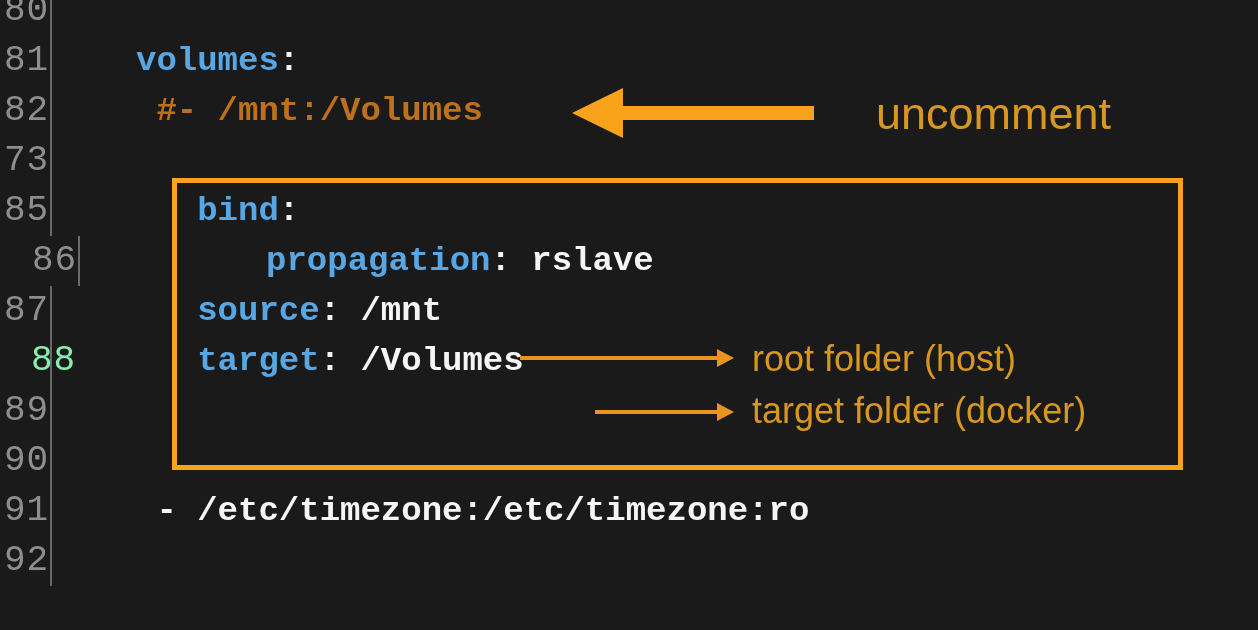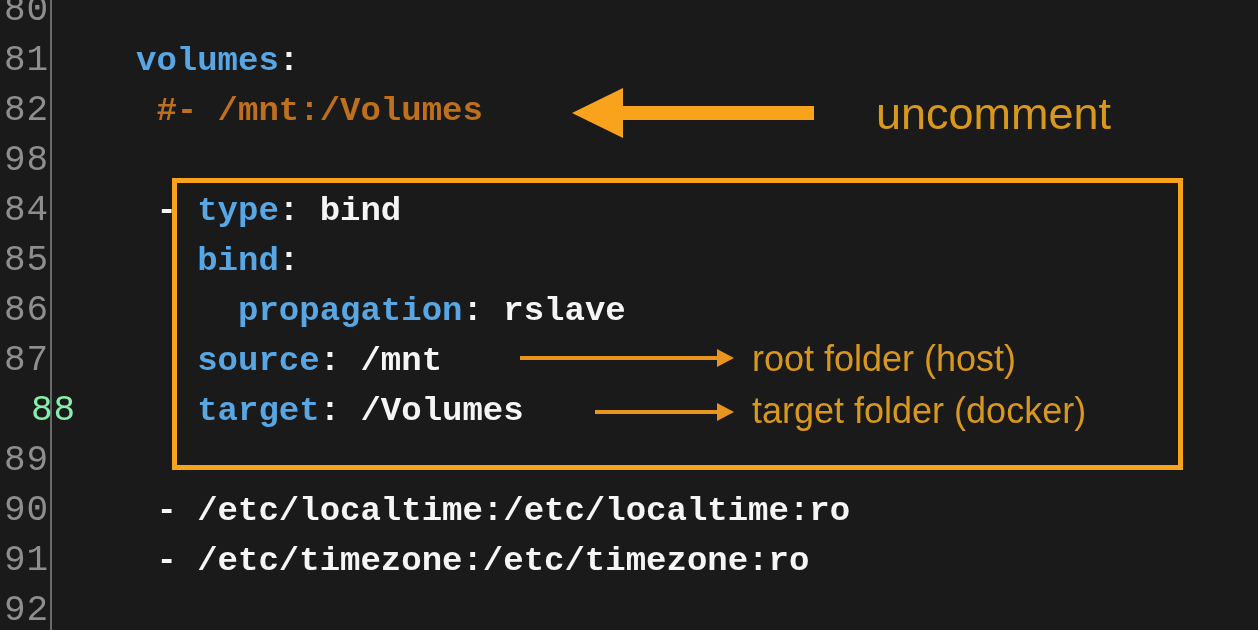--- a/index.html
+++ b/index.html
@@ -124,50 +124,45 @@
     </div>
     <div class="row">
       <div class="gutter-cell" style="color: rgb(142, 142, 142);">81</div>
       <div class="code-cell"><span class="tok-key" style="color: rgb(88, 166, 227);">volumes</span><span class="tok-plain" style="color: rgb(245, 245, 245);">:</span></div>
     </div>
     <div class="row">
       <div class="gutter-cell" style="color: rgb(142, 142, 142);">82</div>
       <div class="code-cell"><span class="tok-comment" style="color: rgb(191, 112, 28);"> #- /mnt:/Volumes</span></div>
     </div>
     <div class="row">
-      <div class="gutter-cell" style="color: rgb(142, 142, 142);">98</div>
+      <div class="gutter-cell" style="color: rgb(142, 142, 142);">73</div>
       <div class="code-cell"></div>
-    </div>
-    <div class="row">
-      <div class="gutter-cell" style="color: rgb(142, 142, 142);">84</div>
-      <div class="code-cell"><span class="tok-plain" style="color: rgb(245, 245, 245);"> - </span><span class="tok-key" style="color: rgb(88, 166, 227);">type</span><span class="tok-plain" style="color: rgb(245, 245, 245);">: bind</span></div>
     </div>
     <div class="row">
       <div class="gutter-cell" style="color: rgb(142, 142, 142);">85</div>
       <div class="code-cell"><span class="tok-plain" style="color: rgb(245, 245, 245);">   </span><span class="tok-key" style="color: rgb(88, 166, 227);">bind</span><span class="tok-plain" style="color: rgb(245, 245, 245);">:</span></div>
     </div>
     <div class="row">
-      <div class="gutter-cell" style="color: rgb(142, 142, 142);">86</div>
+      <div class="gutter-cell" style="color: rgb(142, 142, 142); margin-left: 28px;">86</div>
       <div class="code-cell"><span class="tok-plain" style="color: rgb(245, 245, 245);">     </span><span class="tok-key" style="color: rgb(88, 166, 227);">propagation</span><span class="tok-plain" style="color: rgb(245, 245, 245);">: rslave</span></div>
     </div>
     <div class="row">
       <div class="gutter-cell" style="color: rgb(142, 142, 142);">87</div>
       <div class="code-cell"><span class="tok-plain" style="color: rgb(245, 245, 245);">   </span><span class="tok-key" style="color: rgb(88, 166, 227);">source</span><span class="tok-plain" style="color: rgb(245, 245, 245);">: /mnt</span></div>
     </div>
     <div class="row">
       <div class="gutter-cell" style="color: #86efac; padding-left: 31px;">88</div>
       <div class="code-cell"><span class="tok-plain" style="color: rgb(245, 245, 245);">   </span><span class="tok-key" style="color: rgb(88, 166, 227);">target</span><span class="tok-plain" style="color: rgb(245, 245, 245);">: /Volumes</span></div>
     </div>
     <div class="row">
       <div class="gutter-cell" style="color: rgb(142, 142, 142);">89</div>
       <div class="code-cell"></div>
     </div>
     <div class="row">
       <div class="gutter-cell" style="color: rgb(142, 142, 142);">90</div>
-      <div class="code-cell"><span class="tok-plain" style="color: rgb(245, 245, 245);"> - /etc/localtime:/etc/localtime:ro</span></div>
     </div>
     <div class="row">
       <div class="gutter-cell" style="color: rgb(142, 142, 142);">91</div>
       <div class="code-cell"><span class="tok-plain" style="color: rgb(245, 245, 245);"> - /etc/timezone:/etc/timezone:ro</span></div>
     </div>
     <div class="row">
       <div class="gutter-cell" style="color: rgb(142, 142, 142);">92</div>
       <div class="code-cell"></div>
     </div>
   </div>

